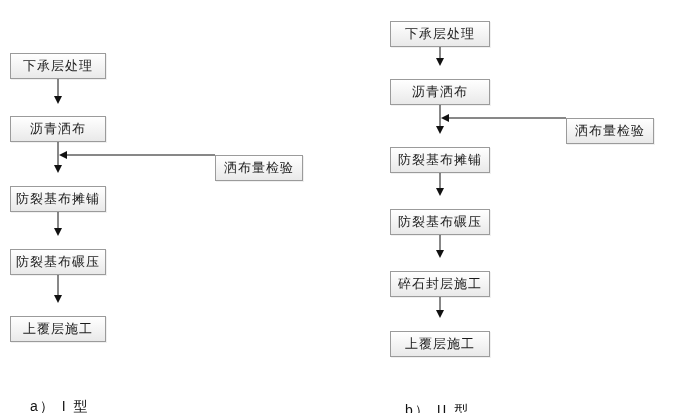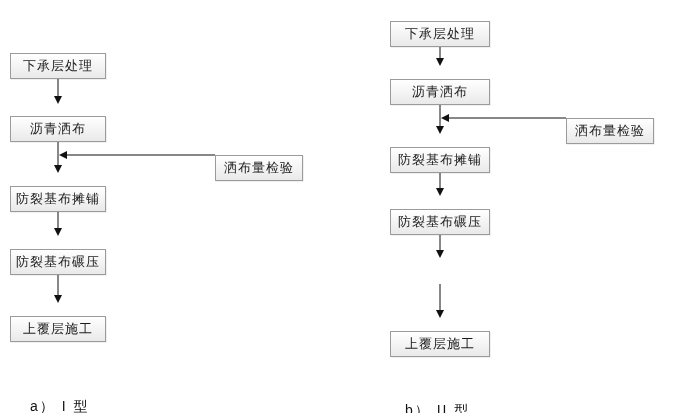--- a/index.html
+++ b/index.html
@@ -98,17 +98,18 @@
   <div class="flow-box lbox" style="top:173px;">防裂基布摊铺</div>
   <div class="flow-box lbox" style="top:236px;">防裂基布碾压</div>
   <div class="flow-box lbox" style="top:303px;">上覆层施工</div>
   <div class="flow-box" style="left:215px; top:142px; width:88px; height:26px;">洒布量检验</div>
   <div class="caption" style="left:30px; top:398px;">a） I 型</div>
 
   <div class="flow-box rbox" style="top:8px;">下承层处理</div>
   <div class="flow-box rbox" style="top:66px;">沥青洒布</div>
   <div class="flow-box rbox" style="top:134px;">防裂基布摊铺</div>
   <div class="flow-box rbox" style="top:196px;">防裂基布碾压</div>
+  <div class="flow-box rbox" style="top:258px;">碎石封层施工</div>
   <div class="flow-box rbox" style="top:318px;">上覆层施工</div>
   <div class="flow-box" style="left:566px; top:105px; width:88px; height:26px;">洒布量检验</div>
   <div class="caption" style="left:405px; top:402px;">b） II 型</div>
 
 </div>
 
 </body></html>

